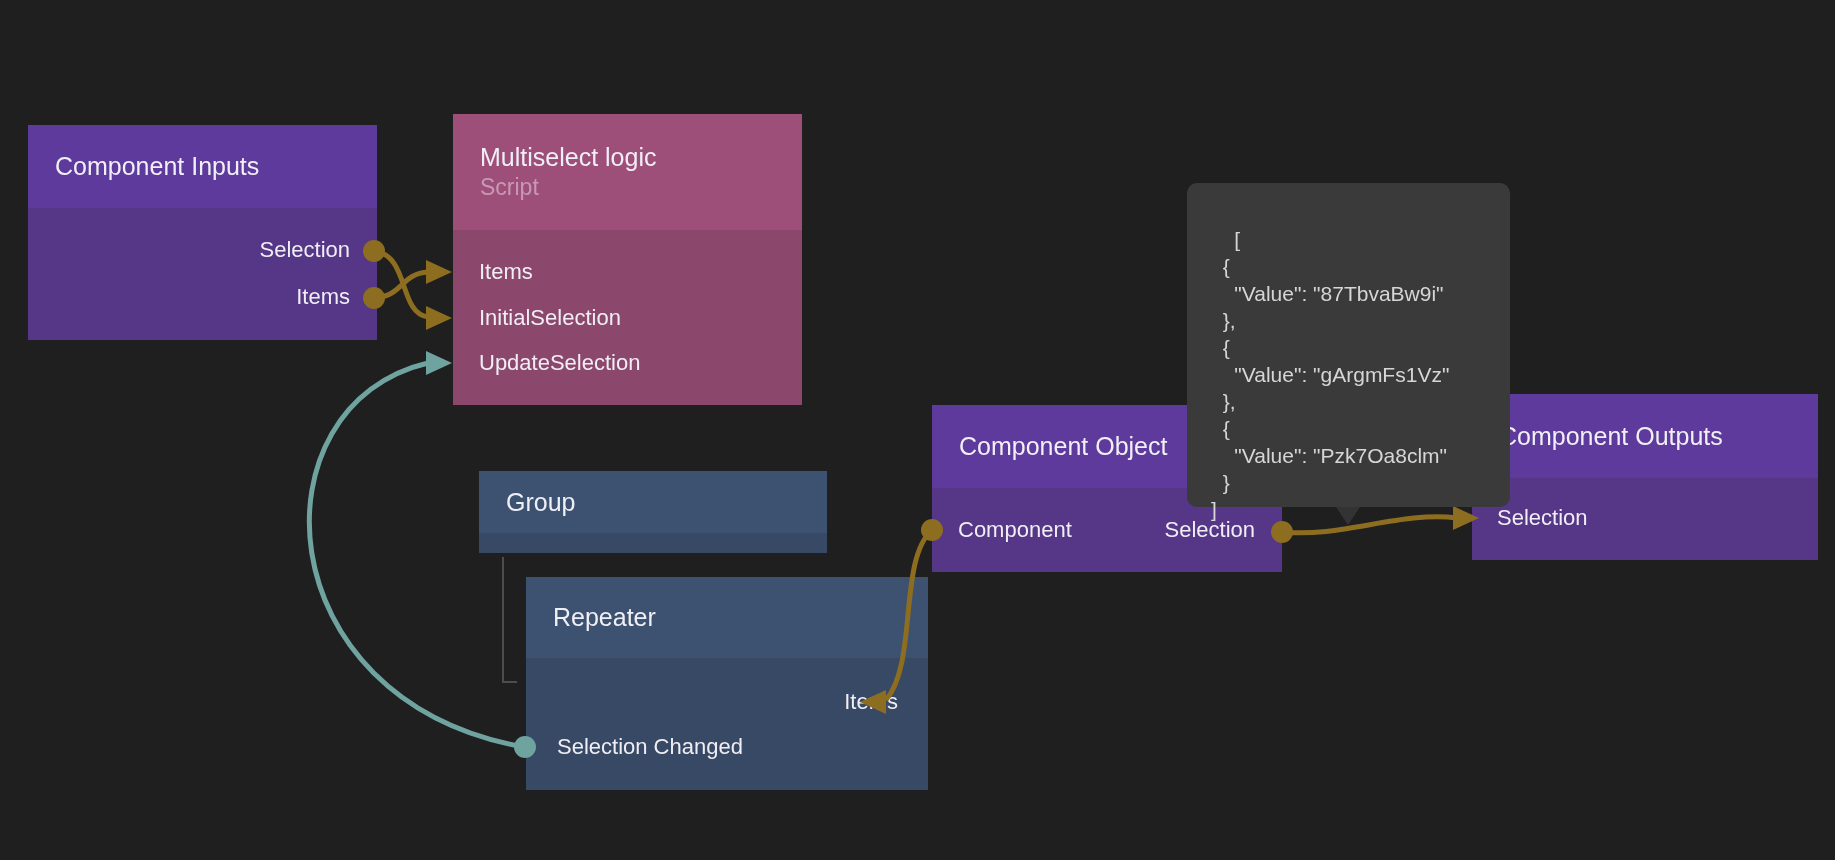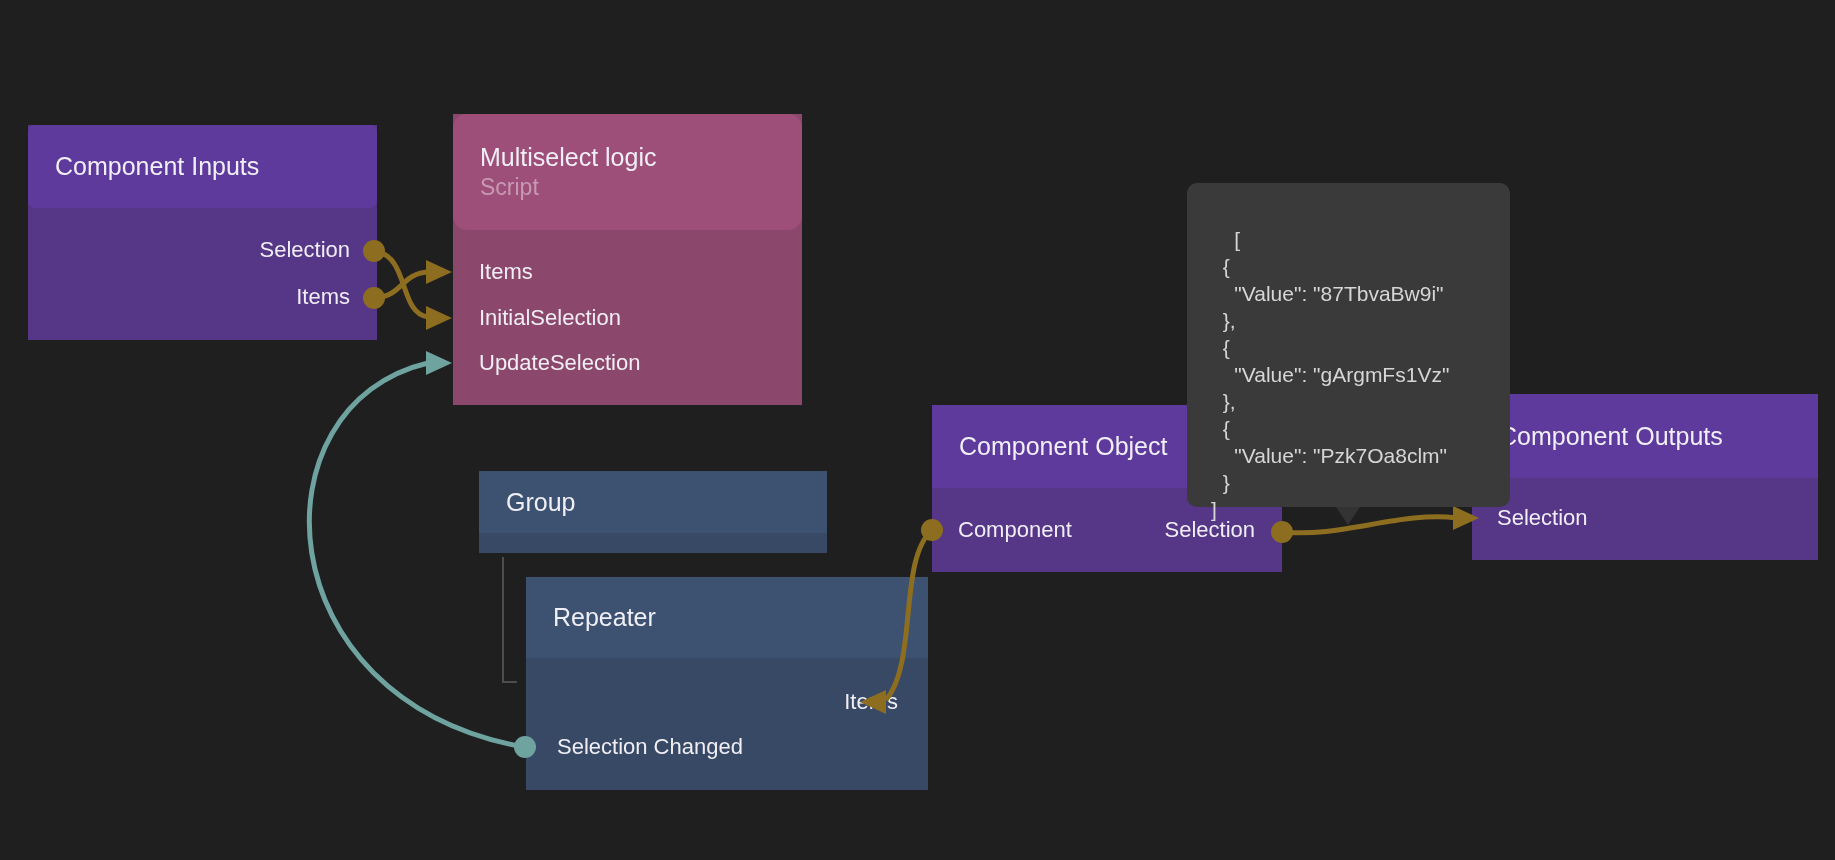--- a/index.html
+++ b/index.html
@@ -10,21 +10,21 @@
   }
   .node{position:absolute;box-sizing:border-box;overflow:hidden;z-index:1;}
   .node .hdr{display:flex;flex-direction:column;justify-content:center;
     padding-left:27px;box-sizing:border-box;}
   .title{font-size:25px;color:#f1eff6;white-space:nowrap;line-height:31px;}
   .subtitle{font-size:23px;color:rgba(255,255,255,0.42);white-space:nowrap;line-height:29px;}
   .port{position:absolute;font-size:22px;color:#f0eef4;line-height:28px;white-space:nowrap;}
   .purple{background:#553687;}
   .purple .hdr{background:#5e3a9c;}
   .maroon{background:#8c486c;}
-  .maroon .hdr{background:#9d4e79;border-radius:14px;}
+  .maroon .hdr{background:#9d4e79;}
   .blue{background:#374964;}
   .blue .hdr{background:#3c5270;}
   #wires{position:absolute;left:0;top:0;z-index:10;pointer-events:none;}
   #wires *{pointer-events:auto;}
   .wire-gold{stroke:#8d6d20;stroke-width:5;fill:none;}
   .wire-teal{stroke:#6fa3a0;stroke-width:5;fill:none;}
   .dot-gold{fill:#8d6d20;}
   .dot-teal{fill:#6fa3a0;}
   .arr-gold{fill:#8d6d20;}
   .arr-teal{fill:#6fa3a0;}
@@ -40,21 +40,21 @@
     border-left:14px solid transparent;border-right:14px solid transparent;
     border-top:21px solid #333333;
   }
 </style>
 </head>
 <body>
 
 <div id="canvas">
 
   <div class="node purple" style="left:28px;top:125px;width:349px;height:215px;">
-    <div class="hdr" style="height:83px;border-radius:7px;">
+    <div class="hdr" style="height:83px;">
       <div class="title">Component Inputs</div>
     </div>
     <div class="port" style="top:111px;right:27px;">Selection</div>
     <div class="port" style="top:158px;right:27px;">Items</div>
   </div>
 
   <div class="node maroon" style="left:453px;top:114px;width:349px;height:291px;">
     <div class="hdr" style="height:116px;">
       <div class="title">Multiselect logic</div>
       <div class="subtitle">Script</div>

